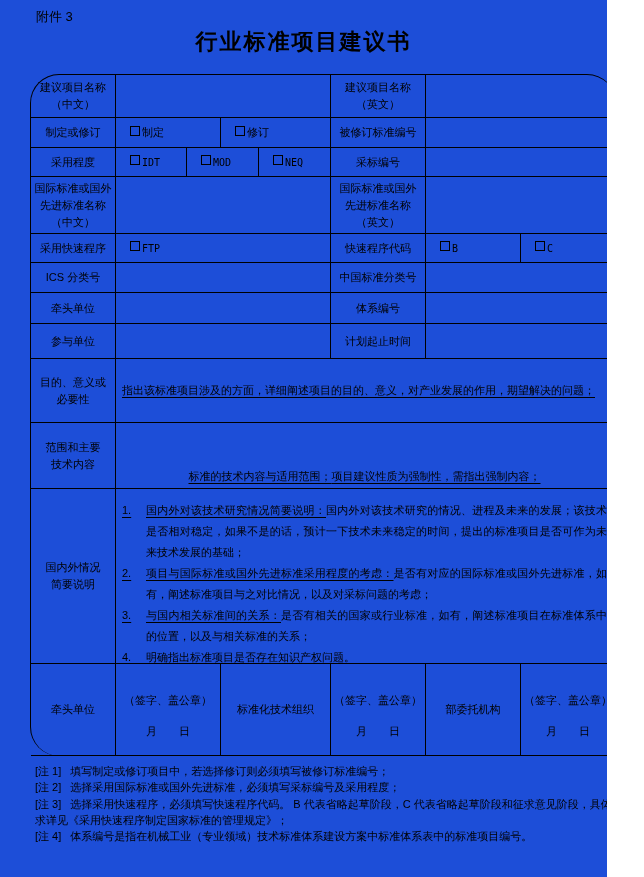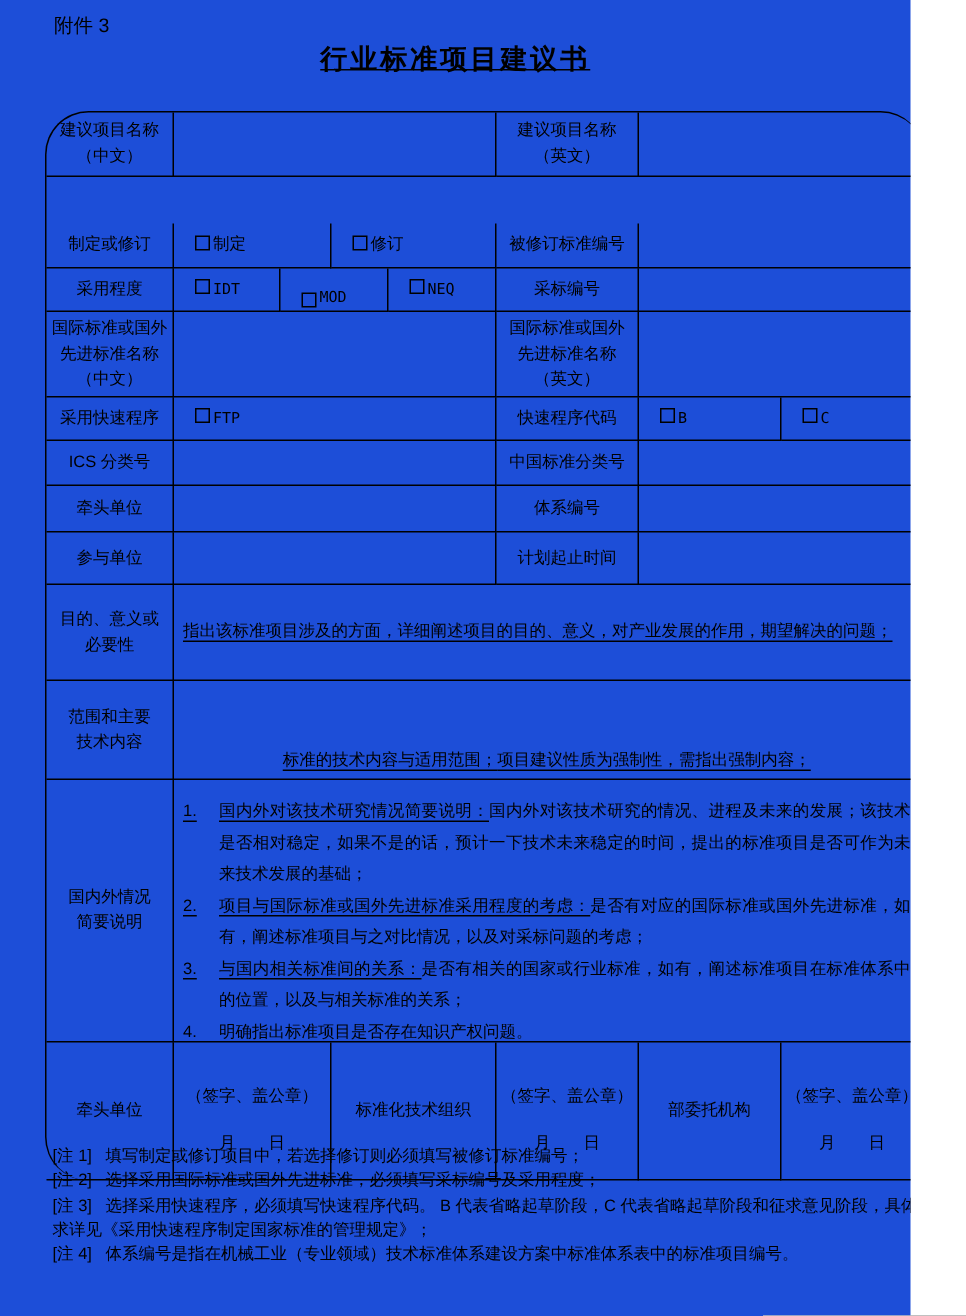--- a/index.html
+++ b/index.html
@@ -1,20 +1,20 @@
 <!DOCTYPE html>
 <html><head>
 <meta charset="utf-8">
 <style>
   html,body{margin:0;padding:0;background:#fff;}
   .page{position:relative;width:607px;height:877px;background:#1d4ed8;
         font-family:"Liberation Sans",sans-serif;color:#000;font-size:11px;overflow:hidden;}
   .attachment{position:absolute;left:36px;top:8px;font-size:13px;}
   .title{position:absolute;left:0;top:27px;width:100%;text-align:center;
-         font-size:18px;font-weight:bold;letter-spacing:2px;text-decoration:underline;}
+         font-size:22px;font-weight:bold;letter-spacing:2px;}
   .tbl{position:absolute;left:30px;top:74px;width:585px;
        border-top:1px solid #000;border-left:1px solid #000;border-radius:29px;}
   .row{display:flex;}
   .cell{border-right:1px solid #000;border-bottom:1px solid #000;box-sizing:border-box;
         display:flex;align-items:center;justify-content:center;text-align:center;
         white-space:pre-line;line-height:17px;overflow:hidden;}
   .chk{justify-content:flex-start;padding-left:14px;text-align:left;}
   .box{width:8px;height:8px;border:1px solid #000;display:inline-block;
        margin-right:2px;position:relative;top:-2px;flex:none;}
   .mono{font-family:"DejaVu Sans Mono",monospace;font-size:10px;}
@@ -43,41 +43,41 @@
 
     <div class="row" style="height:43px;">
       <div class="cell" style="width:85px;">建议项目名称
 （中文）</div>
       <div class="cell" style="width:215px;"></div>
       <div class="cell" style="width:95px;">建议项目名称
 （英文）</div>
       <div class="cell" style="width:190px;"></div>
     </div>
 
-    <div class="row" style="height:30px;margin-top:31px;">
+    <div class="row" style="height:30px;">
       <div class="cell" style="width:85px;">制定或修订</div>
       <div class="cell chk" style="width:105px;">
         <span class="box"></span>
         <span>制定</span>
       </div>
       <div class="cell chk" style="width:110px;">
         <span class="box"></span>
         <span>修订</span>
       </div>
       <div class="cell" style="width:95px;">被修订标准编号</div>
       <div class="cell" style="width:190px;"></div>
     </div>
 
     <div class="row" style="height:29px;">
       <div class="cell" style="width:85px;">采用程度</div>
       <div class="cell chk" style="width:71px;">
         <span class="box"></span>
         <span class="mono">IDT</span>
       </div>
-      <div class="cell chk" style="width:72px;align-items:flex-end;">
+      <div class="cell chk" style="width:72px;">
         <span class="box"></span>
         <span class="mono">MOD</span>
       </div>
       <div class="cell chk" style="width:72px;">
         <span class="box"></span>
         <span class="mono">NEQ</span>
       </div>
       <div class="cell" style="width:95px;">采标编号</div>
       <div class="cell" style="width:190px;"></div>
     </div>

